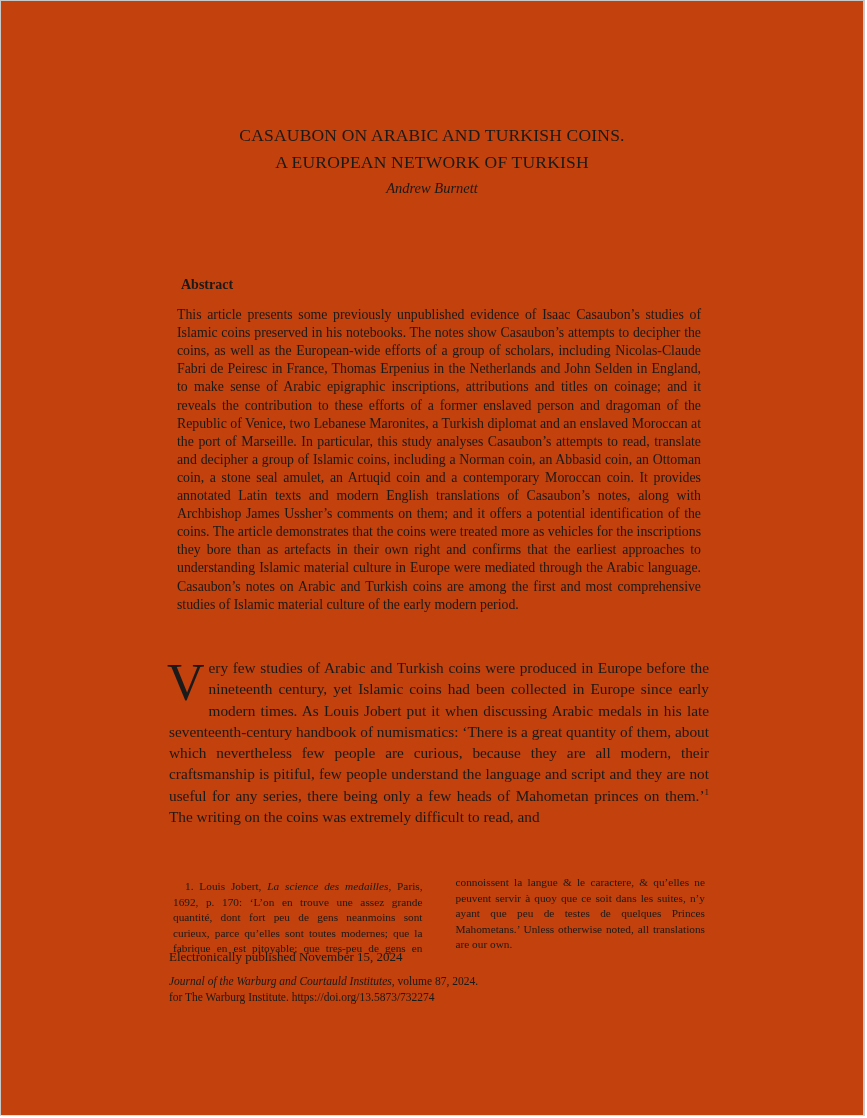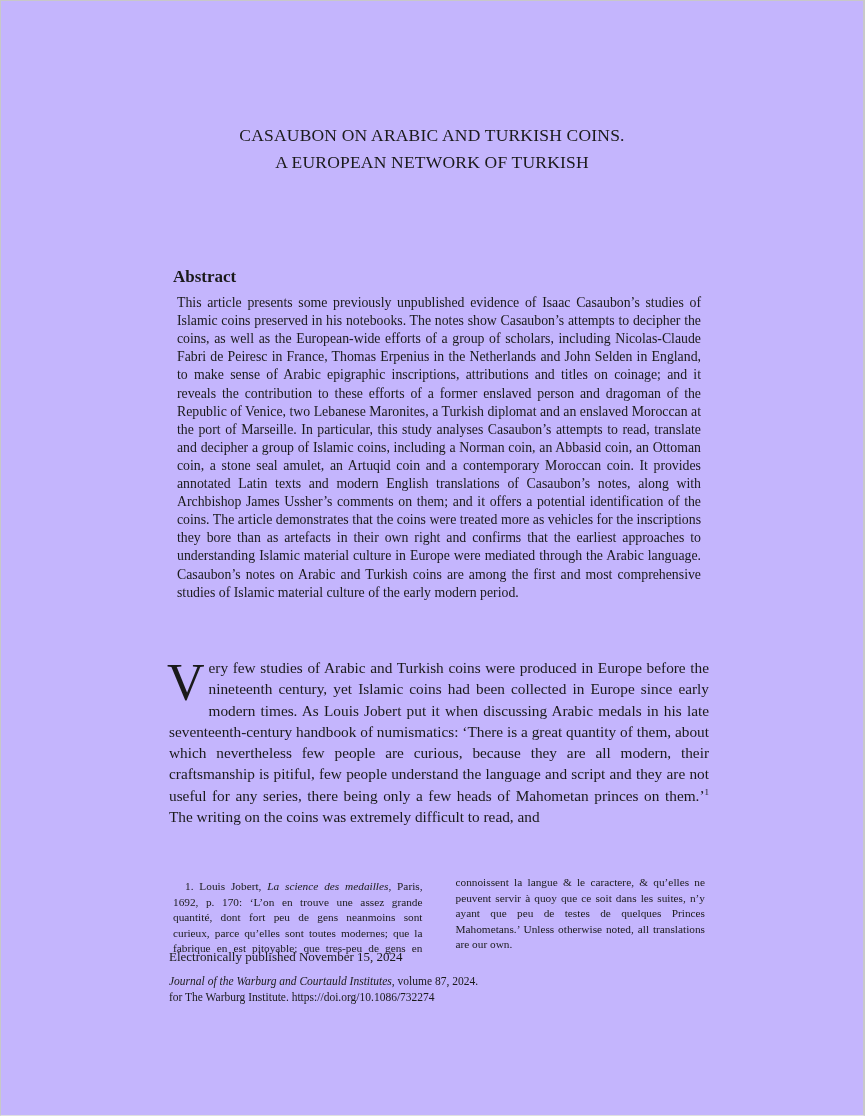--- a/index.html
+++ b/index.html
@@ -1,36 +1,36 @@
 <!DOCTYPE html>
 <html><head>
 <meta charset="utf-8">
 <style>
   html, body { margin: 0; padding: 0; background: #ffffff; }
   body { width: 867px; height: 1118px; position: relative; overflow: hidden; }
   .page {
     position: absolute; left: 0; top: 0; width: 865px; height: 1116px;
     border-left: 1px solid #c8c8c8; border-top: 1px solid #c8c8c8;
     border-right: 2px solid #c8c8c8; border-bottom: 1px solid #e0e0e0;
-    box-sizing: border-box; background: #c4b5fd;
+    box-sizing: border-box; background: #c2410c;
     font-family: "Liberation Serif", "DejaVu Serif", serif; color: #1a1a1a;
   }
   .title {
     position: absolute; left: 0; right: 0; top: 121px; text-align: center;
     font-size: 17.5px; line-height: 27px; letter-spacing: 0.2px;
   }
   .authors {
     position: absolute; left: 0; right: 0; top: 176px; text-align: center;
     font-style: italic; font-size: 14.5px; line-height: 22px;
   }
   .abstract {
     position: absolute; left: 168px; width: 540px; top: 263px;
     font-size: 13.8px; line-height: 18.1px; text-align: justify;
   }
-  .abstract h2 { margin: 4px; font-size: 17px; font-weight: bold; line-height: 18.1px; }
+  .abstract h2 { margin: 12px; font-size: 14px; font-weight: bold; line-height: 18.1px; }
   .abstract p { margin: 8px; hyphens: manual; }
   .body-text {
     position: absolute; left: 168px; width: 540px; top: 656px;
     font-size: 15.3px; line-height: 21.3px; text-align: justify;
   }
   .body-text p { margin: 0; }
   .dropcap {
     float: left; font-size: 52px; line-height: 40px; margin: 4px 4px 0 -2px;
     padding-top: 2px;
   }
@@ -53,35 +53,36 @@
 <body>
 
 <div class="page">
 
   <div class="title">
     <div>CASAUBON ON ARABIC AND TURKISH COINS.</div>
     <div>A EUROPEAN NETWORK OF TURKISH</div>
   </div>
 
   <div class="authors">
+    <div>Andrew Burnett</div>
   </div>
 
   <div class="abstract">
     <h2>Abstract</h2>
     <p>This article presents some previously unpublished evidence of Isaac Casaubon’s studies of Islamic coins preserved in his notebooks. The notes show Casaubon’s attempts to decipher the coins, as well as the European-wide efforts of a group of scholars, including Nicolas-Claude Fabri de Peiresc in France, Thomas Erpenius in the Netherlands and John Selden in England, to make sense of Arabic epigraphic inscriptions, attributions and titles on coin­age; and it reveals the contribution to these efforts of a former enslaved person and drago­man of the Republic of Venice, two Lebanese Maronites, a Turkish diplomat and an en­slaved Moroccan at the port of Marseille. In particular, this study analyses Casaubon’s attempts to read, translate and decipher a group of Islamic coins, including a Norman coin, an Abbasid coin, an Ottoman coin, a stone seal amulet, an Artuqid coin and a contempo­rary Moroccan coin. It provides annotated Latin texts and modern English translations of Casaubon’s notes, along with Archbishop James Ussher’s comments on them; and it offers a potential identification of the coins. The article demonstrates that the coins were treated more as vehicles for the inscriptions they bore than as artefacts in their own right and con­firms that the earliest approaches to understanding Islamic material culture in Europe were mediated through the Arabic language. Casaubon’s notes on Arabic and Turkish coins are among the first and most comprehensive studies of Islamic material culture of the early modern period.</p>
   </div>
 
   <div class="body-text">
     <p><span class="dropcap">V</span><span>ery few studies of Arabic and Turkish coins were produced in Europe before the nineteenth century, yet Islamic coins had been collected in Europe since early modern times. As Louis Jobert put it when discussing Arabic medals in his late seventeenth-century handbook of numismatics: ‘There is a great quantity of them, about which nevertheless few people are curious, because they are all mod­ern, their craftsmanship is pitiful, few people understand the language and script and they are not useful for any series, there being only a few heads of Mahometan princes on them.’</span><sup class="fn">1</sup><span> The writing on the coins was extremely difficult to read, and</span></p>
   </div>
 
   <div class="footnotes">
     <p><span>1.</span> <span>Louis Jobert,</span> <em>La science des medailles</em><span>, Paris, 1692, p. 170: ‘L’on en trouve une assez grande quantité, dont fort peu de gens neanmoins sont curieux, parce qu’elles sont toutes modernes; que la fabrique en est pitoyable; que tres-peu de gens en connoissent la langue &amp; le caractere, &amp; qu’elles ne peuvent servir à quoy que ce soit dans les suites, n’y ayant que peu de testes de quelques Princes Mahometans.’ Unless otherwise noted, all translations are our own.</span></p>
   </div>
 
   <div class="epub">Electronically published November 15, 2024</div>
 
   <div class="journal">
     <div><em>Journal of the Warburg and Courtauld Institutes</em><span>, volume 87, 2024.</span></div>
-    <div>for The Warburg Institute. https://doi.org/10.1086/732274</div>
+    <div>for The Warburg Institute. https://doi.org/13.5873/732274</div>
   </div>
 
 </div>
 
 </body></html>

